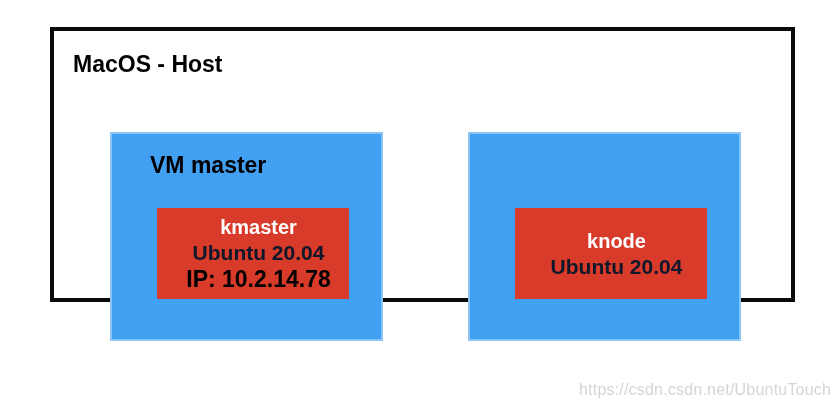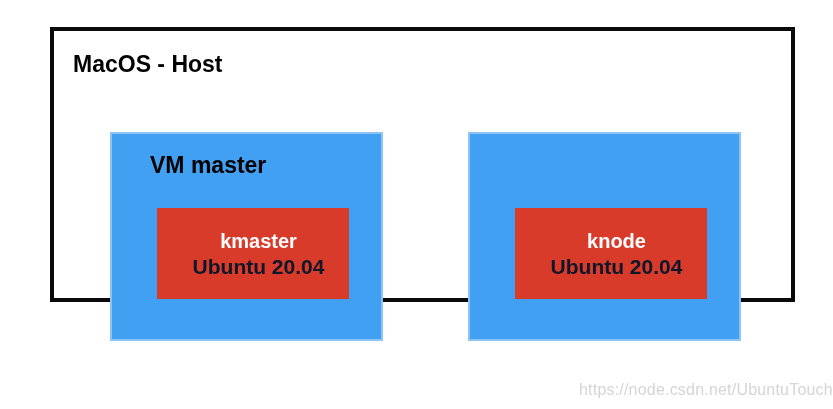--- a/index.html
+++ b/index.html
@@ -101,31 +101,32 @@
     font-weight: 700;
     line-height: 27px;
     white-space: nowrap;
   }
 </style>
 </head>
 <body>
 
 <div class="stage">
 
-  <div class="watermark">https://node.csdn.net/UbuntuTouch</div>
+  <div class="watermark">https://csdn.csdn.net/UbuntuTouch</div>
 
   <div class="outer-box">
 
     <div class="host-title">MacOS - Host</div>
 
     <div class="vm-box master">
       <div class="vm-title">VM master</div>
       <div class="guest-box">
         <div class="guest-name">kmaster</div>
         <div class="guest-os">Ubuntu 20.04</div>
+        <div class="guest-ip">IP: 10.2.14.78</div>
       </div>
     </div>
 
     <div class="vm-box node">
       <div class="guest-box">
         <div class="guest-name">knode</div>
         <div class="guest-os">Ubuntu 20.04</div>
       </div>
     </div>
 

